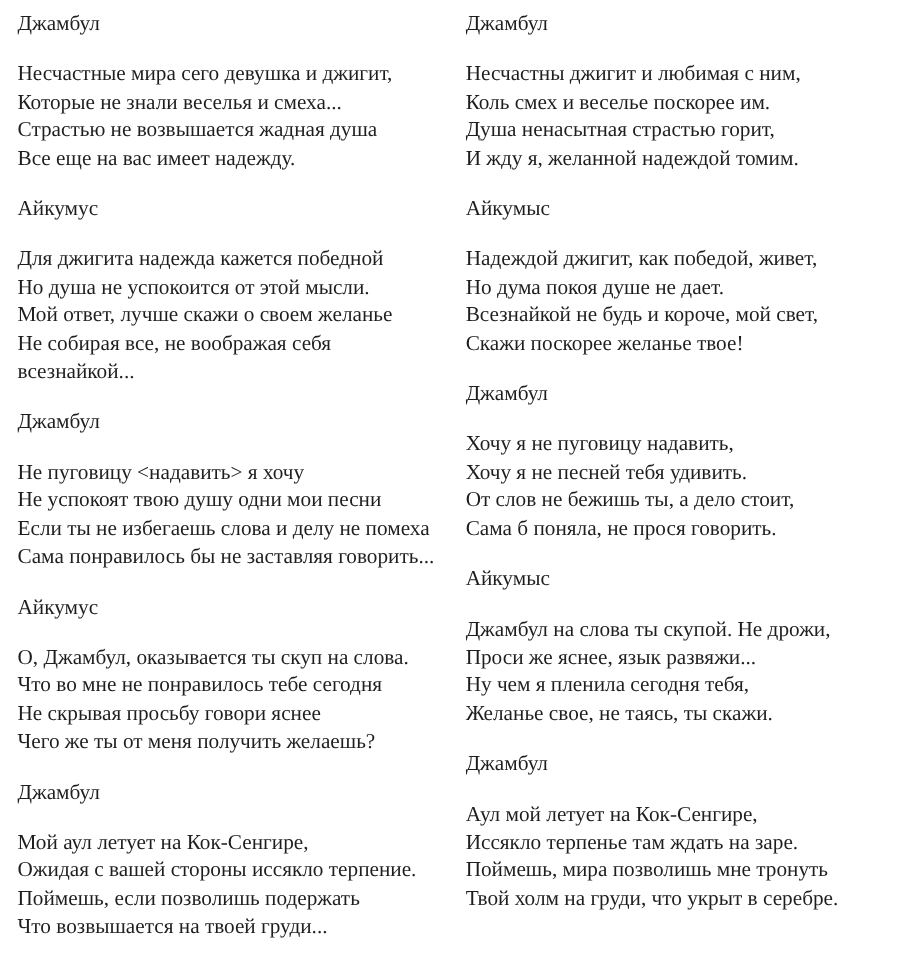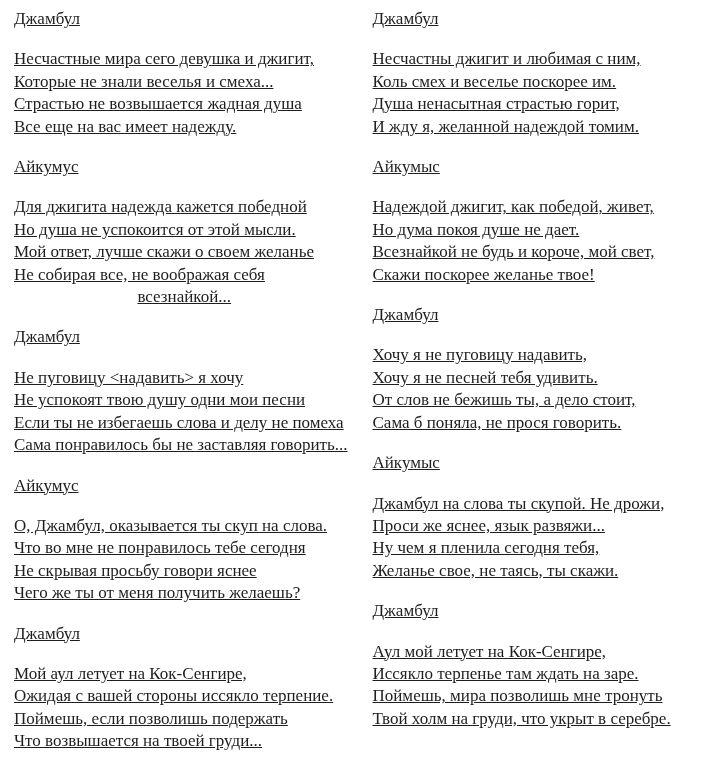--- a/index.html
+++ b/index.html
@@ -22,42 +22,41 @@
     padding: 8px 12px 6px 14px;
     box-sizing: border-box;
   }
   .col {
     display: grid;
     grid-auto-rows: min-content;
   }
   
   main {
     grid-auto-flow: row;
-    text-decoration: underline;
   }
   .block {
     margin: 0 0 18px 0;
   }
   .speaker {
     font-size: 17px;
     line-height: 22.4px;
     font-weight: normal;
     margin: 0 0 18px 0;
   }
   .stanza {
     margin: 0;
     font-size: 17px;
     line-height: 22.4px;
   }
   .line {
     display: block;
     white-space: nowrap;
   }
   .align-right {
-    text-align: center;
+    text-align: left;
     white-space: normal;
   }
 </style>
 </head>
 <body>
 
 <main>
 
   <section class="col">
 

